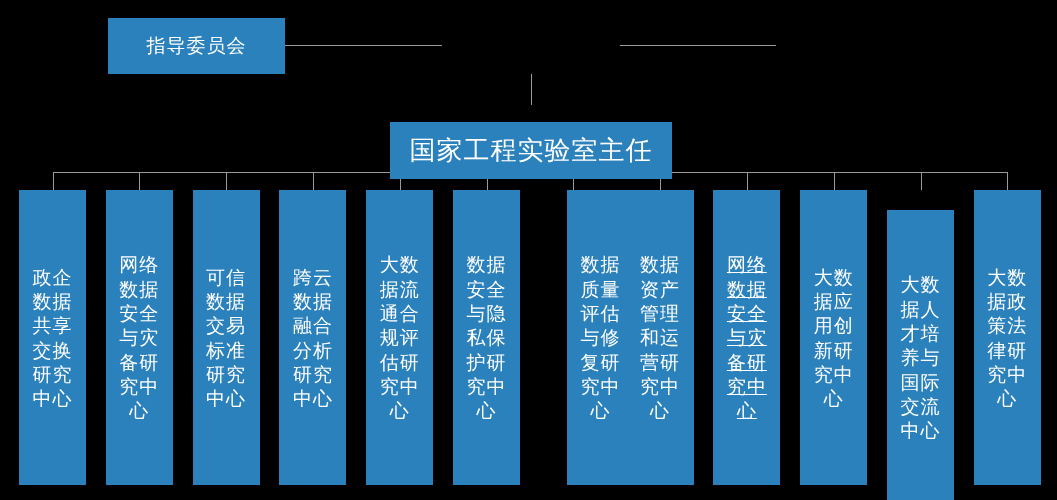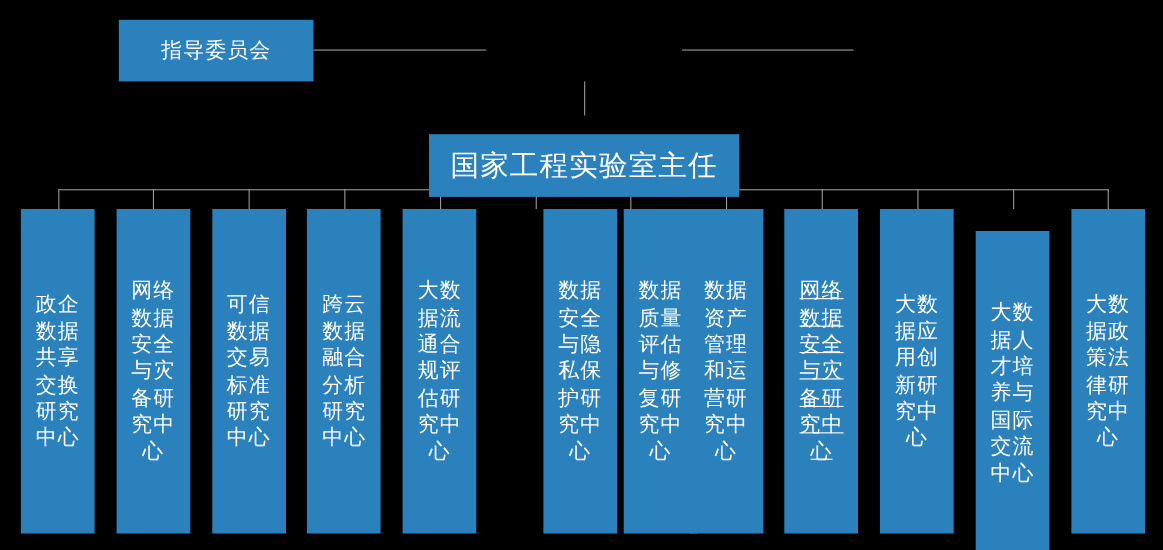--- a/index.html
+++ b/index.html
@@ -121,21 +121,21 @@
       </div>
       <div class="node center" style="left: 192.6px;">
         <span class="label">可信数据交易标准研究中心</span>
       </div>
       <div class="node center" style="left: 279.4px;">
         <span class="label">跨云数据融合分析研究中心</span>
       </div>
       <div class="node center" style="left: 366.2px;">
         <span class="label">大数据流通合规评估研究中心</span>
       </div>
-      <div class="node center" style="left: 453px; margin-left: 41px;">
+      <div class="node center" style="left: 453px;">
         <span class="label">数据安全与隐私保护研究中心</span>
       </div>
       <div class="node center" style="left: 567px;">
         <span class="label">数据质量评估与修复研究中心</span>
       </div>
       <div class="node center" style="left: 626.6px;">
         <span class="label">数据资产管理和运营研究中心</span>
       </div>
       <div class="node center" style="left: 713.4px; text-decoration: underline;">
         <span class="label">网络数据安全与灾备研究中心</span>

